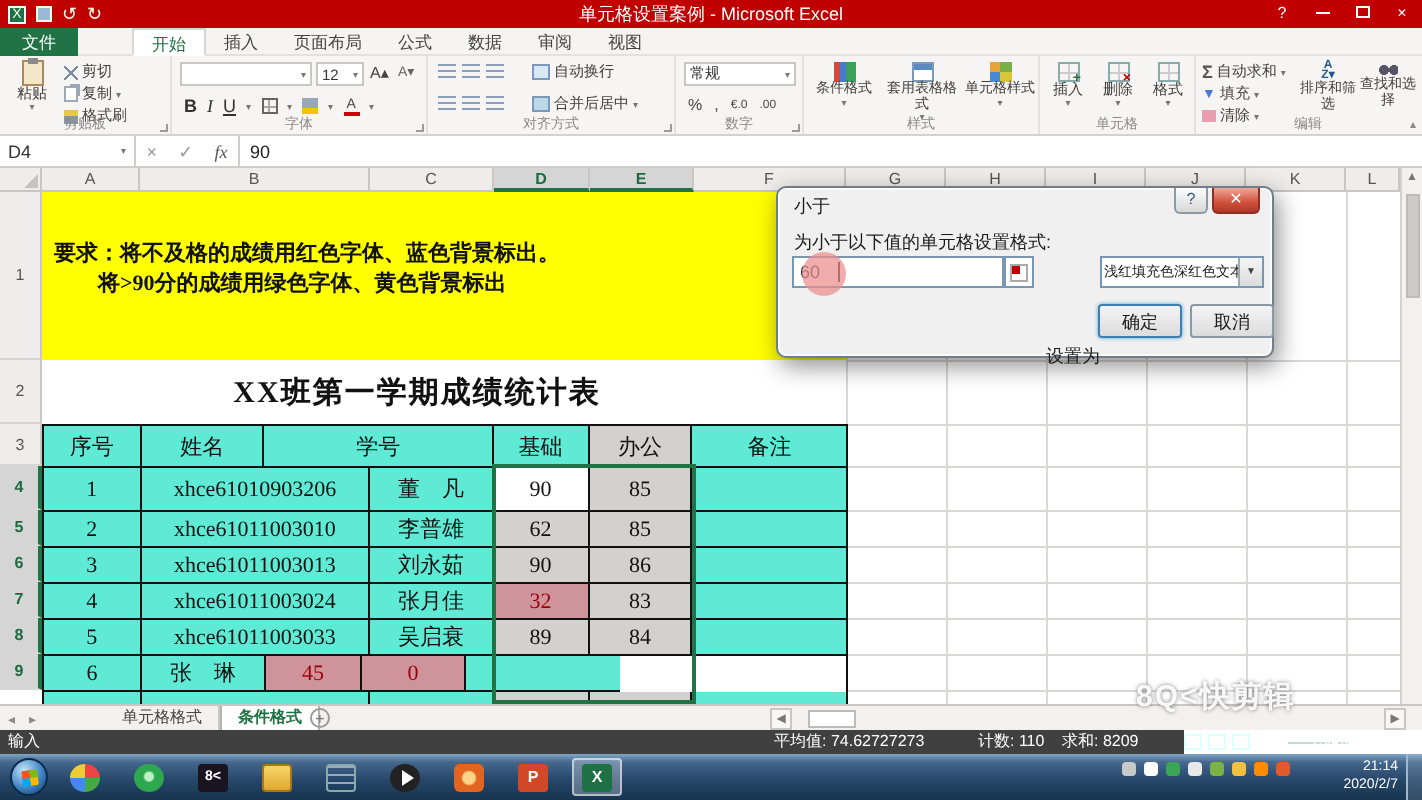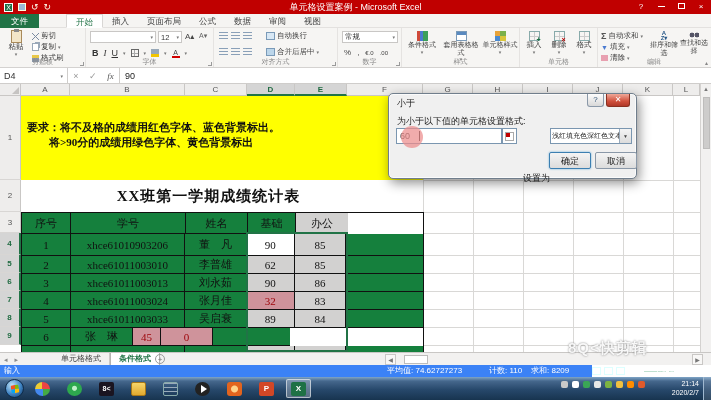--- a/index.html
+++ b/index.html
@@ -85,21 +85,21 @@
   #corner::after { content:""; position:absolute; right:1px; bottom:1px; border-left:7px solid transparent; border-bottom:7px solid #c6c4c2; }
   .rowhdr { position:absolute; left:0; width:21px; background:#eeedec; border-right:1px solid #c9c7c5; border-bottom:1px solid #d8d6d4; font-size:8px; text-align:center; color:#555; display:flex; align-items:center; justify-content:center; font-family:"Liberation Sans",sans-serif; }
   .rowhdr.sel { background:#d5d5d5; color:#1e6a40; font-weight:bold; border-right:2px solid #217346; }
   .gl { position:absolute; background:#d9d8d6; }
   #banner { position:absolute; left:21px; top:12px; width:402px; height:84px; background:#ffff00; padding:24px 0 0 6px; color:#111; font-weight:bold; font-size:11px; line-height:15px; }
   #banner .b2 { padding-left:22px; }
   #banner .b3 { padding-left:34px; }
   #sheettitle { position:absolute; left:70px; top:96px; width:277px; height:32px; display:flex; align-items:center; justify-content:center; font-size:15px; font-weight:bold; color:#111; letter-spacing:1px; }
   #tablebox { position:absolute; left:21px; top:128px; width:403px; height:140px; border:1px solid #111; }
   .trow { display:flex; }
-  .tc { border-right:1px solid #111; border-bottom:1px solid #111; display:flex; align-items:center; justify-content:center; font-size:11px; color:#111; overflow:hidden; white-space:nowrap; background:#15803d; }
+  .tc { border-right:1px solid #111; border-bottom:1px solid #111; display:flex; align-items:center; justify-content:center; font-size:11px; color:#111; overflow:hidden; white-space:nowrap; background:#5eead4; }
   .tc:last-child { border-right:none; }
   .tc.hdr { font-size:11px; }
   .tc.selgray { background:#d2d1d0; }
   .tc.low { background:#cf939b; color:#9c0006; }
   .tc.active { background:#fff; }
   #selframe { position:absolute; left:246px; top:148px; width:102px; height:120px; border:2px solid #217346; pointer-events:none; }
   #vscroll { position:absolute; left:700px; top:0; width:11px; height:268px; background:#f2f1f0; border-left:1px solid #d4d2d0; }
   #vscroll .up { height:11px; text-align:center; font-size:6px; color:#777; line-height:11px; }
   #vscroll .thumb { position:absolute; left:2px; top:13px; width:7px; height:52px; background:#cdcccb; border:1px solid #bdbcbb; }
 
@@ -128,21 +128,21 @@
   #sheettabs { position:absolute; left:53px; top:0; height:13px; display:flex; }
   .stab { height:13px; line-height:12px; padding:0 8px; font-size:8px; color:#444; border-right:1px solid #c9c7c5; }
   .stab.active { background:#fff; color:#217346; font-weight:bold; border:1px solid #b5b3b1; border-top:none; }
   #newsheet { position:absolute; left:155px; top:1px; width:10px; height:10px; border:1px solid #9a9a9a; border-radius:50%; text-align:center; font-size:8px; line-height:9px; color:#777; }
   #hscroll { position:absolute; left:385px; top:1px; width:318px; height:11px; background:#f2f1f0; display:flex; align-items:center; }
   #hscroll .ar { width:11px; height:11px; border:1px solid #c9c7c5; background:#f8f7f6; text-align:center; font-size:6px; line-height:10px; color:#777; }
   #hscroll .track { flex:1; position:relative; height:11px; }
   #hscroll .thumb { position:absolute; left:8px; top:1px; width:24px; height:9px; background:#fff; border:1px solid #bdbcbb; }
 
   
-  #statusbar { position:absolute; left:0; top:365px; width:592px; height:12px; background:#3b82f6; color:#fff; font-size:8px; }
+  #statusbar { position:absolute; left:0; top:365px; width:592px; height:12px; background:#404040; color:#fff; font-size:8px; }
   #statusbar .st { position:absolute; top:1px; line-height:10px; white-space:nowrap; }
   .viewic { position:absolute; top:2px; width:9px; height:8px; border:1px solid #dff; background:rgba(255,255,255,.15); }
   #zoomtrack { position:absolute; top:6px; width:30px; height:1px; background:#bfe0cf; }
   #zoomthumb { position:absolute; top:2px; width:3px; height:8px; background:#fff; }
 
   
   #taskbar { position:absolute; left:0; top:377px; width:711px; height:23px; background:linear-gradient(#7fa5c7 0%,#45678c 18%,#27486b 55%,#17344f 100%); }
   #orb { position:absolute; left:5px; top:2px; width:19px; height:19px; border-radius:50%; background:radial-gradient(circle at 35% 30%,#bfe3f7,#3f84c4 55%,#16406e 95%); border:1px solid #0e2b4a; }
   #orb .flag { position:absolute; left:5px; top:5px; width:8px; height:8px; background:
       linear-gradient(90deg,#f35325 0 4px,#81bc06 4px) 0 0/8px 4px no-repeat,
@@ -420,24 +420,25 @@
         <div class="rowhdr sel" style="top: 243px; height: 18px;">9</div>
       </div>
     <div id="banner">
       <div class="b1">要求：将不及格的成绩用红色字体、蓝色背景标出。</div>
       <div class="b2">将&gt;90分的成绩用绿色字体、黄色背景标出</div>
     </div>
     <div id="sheettitle">XX班第一学期成绩统计表</div>
     <div id="tablebox">
         <div class="trow" style="height: 21px;">
           <div class="tc hdr" style="width: 49px;">序号</div>
+          <div class="tc hdr" style="width: 62px;">姓名</div>
           <div class="tc hdr" style="width: 115px;">学号</div>
-          <div class="tc hdr" style="width: 62px;">姓名</div>
           <div class="tc hdr" style="width: 48px;">基础</div>
           <div class="tc hdr selgray" style="width: 52px;">办公</div>
+          <div class="tc hdr" style="width: 77px;">备注</div>
         </div>
         <div class="trow" style="height: 22px;">
           <div class="tc" style="width: 49px;">1</div>
           <div class="tc" style="width: 115px;">xhce61010903206</div>
           <div class="tc" style="width: 62px;">董　凡</div>
           <div class="tc active" style="width: 48px;">90</div>
           <div class="tc selgray" style="width: 52px;">85</div>
           <div class="tc" style="width: 77px;"></div>
         </div>
         <div class="trow" style="height: 18px;">
@@ -468,21 +469,21 @@
           <div class="tc" style="width: 49px;">5</div>
           <div class="tc" style="width: 115px;">xhce61011003033</div>
           <div class="tc" style="width: 62px;">吴启衰</div>
           <div class="tc selgray" style="width: 48px;">89</div>
           <div class="tc selgray" style="width: 52px;">84</div>
           <div class="tc" style="width: 77px;"></div>
         </div>
         <div class="trow" style="height: 18px;">
           <div class="tc" style="width: 49px;">6</div>
           <div class="tc" style="width: 62px;">张　琳</div>
-          <div class="tc low" style="width: 28px;">45</div>
+          <div class="tc low" style="width: 48px;">45</div>
           <div class="tc low" style="width: 52px;">0</div>
           <div class="tc" style="width: 77px;"></div>
         </div>
         <div class="trow" style="height: 7px;">
           <div class="tc" style="width: 49px;"></div>
           <div class="tc" style="width: 115px;"></div>
           <div class="tc" style="width: 62px;"></div>
           <div class="tc selgray" style="width: 48px;"></div>
           <div class="tc selgray" style="width: 52px;"></div>
           <div class="tc" style="width: 77px;"></div>

